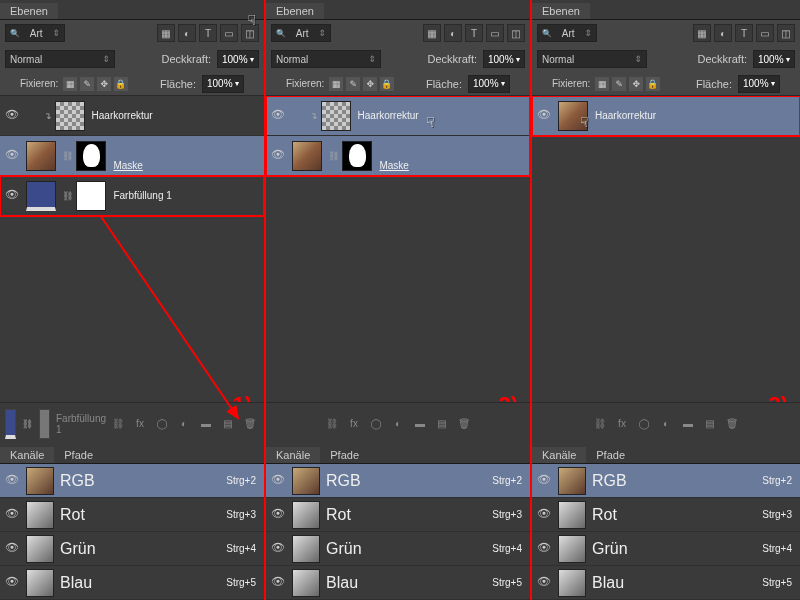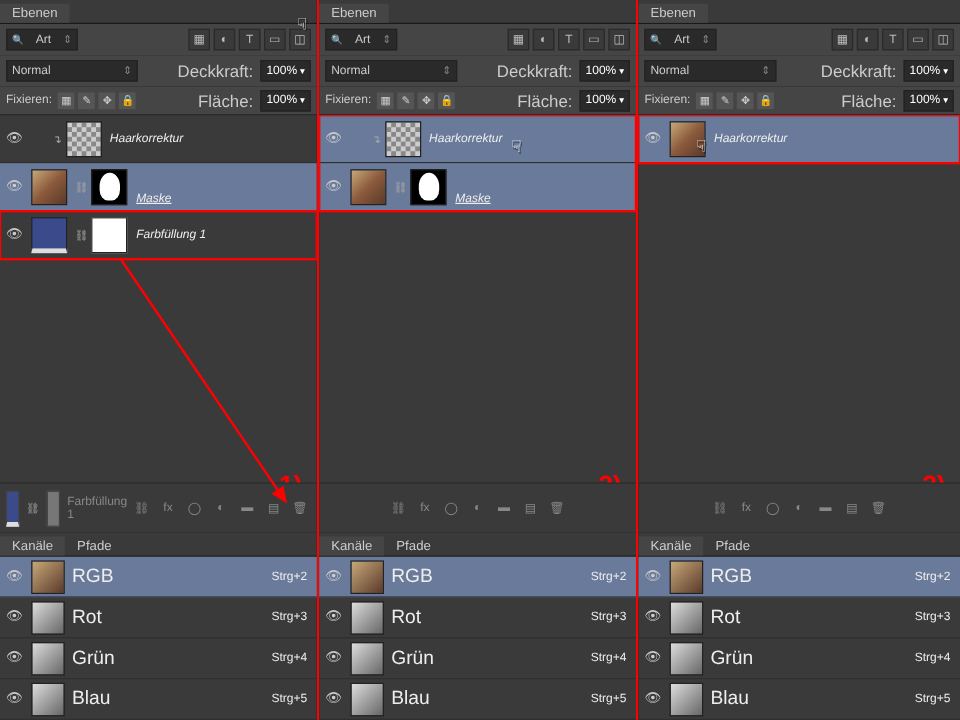--- a/index.html
+++ b/index.html
@@ -7,40 +7,40 @@
   .col { width: 266px; border-right: 2px solid #ff0000; display: flex; flex-direction: column; position: relative; }
   .col:last-child { border-right: none; width: 268px; }
   .tab-header { background: #3a3a3a; display: flex; height: 20px; border-bottom: 1px solid #1a1a1a; align-items: flex-end; }
   .tab { padding: 2px 10px; color: #ccc; font-size: 11px; cursor: pointer; }
   .tab.active { background: #454545; }
   .toolbar-row { background: #454545; display: flex; align-items: center; padding: 3px 5px; height: 26px; gap: 3px; }
   .select-box { background: #2a2a2a; color: #ccc; font-size: 10px; padding: 2px 4px; border: 1px solid #222; display: flex; align-items: center; justify-content: space-between; min-width: 60px; height: 18px; }
   .select-box.wide { flex: 1; max-width: 110px; }
   .dropdown-arrow { font-size: 9px; color: #888; }
   .icon-btn { width: 18px; height: 18px; background: #3a3a3a; color: #bbb; font-size: 10px; display: flex; align-items: center; justify-content: center; cursor: pointer; border: 1px solid #2a2a2a; }
-  .label { color: #ccc; font-size: 14px; margin-left: auto; margin-right: 3px; }
+  .label { color: #ccc; font-size: 11px; margin-left: auto; margin-right: 3px; }
   .spinner { background: #2a2a2a; color: #fff; font-size: 10px; padding: 2px 4px; border: 1px solid #222; width: 42px; height: 18px; text-align: center; display: flex; align-items: center; justify-content: space-between; }
-  .lock-row { background: #454545; display: flex; align-items: center; padding: 3px 5px; height: 24px; gap: 3px; border-bottom: 1px solid #2a2a2a; }
+  .lock-row { background: #454545; display: flex; align-items: center; padding: 3px 20px; height: 24px; gap: 3px; border-bottom: 1px solid #2a2a2a; }
   .lock-label { color: #ccc; font-size: 10px; margin-right: 2px; }
   .mini-icon { width: 14px; height: 14px; background: #555; color: #ccc; font-size: 9px; display: flex; align-items: center; justify-content: center; cursor: pointer; }
   .layers-area { flex: 1; background: #3a3a3a; overflow: hidden; position: relative; }
   .layer { display: flex; align-items: center; height: 40px; border-bottom: 1px solid #2f2f2f; padding: 0 4px; }
   .layer.selected { background: #6a7a9a; }
   .layer.hl { outline: 2px solid #ff0000; outline-offset: -1px; }
   .eye { width: 16px; height: 16px; margin-right: 6px; color: #ccc; font-size: 11px; text-align: center; cursor: pointer; }
   .indent { width: 18px; }
   .thumb { width: 30px; height: 30px; border: 1px solid #222; margin-right: 3px; flex-shrink: 0; }
   .thumb.checker { background: repeating-conic-gradient(#888 0 25%, #ccc 0 50%) 0 0/8px 8px; }
   .thumb.face { background: linear-gradient(135deg, #c8a878 0%, #8b5a3c 50%, #5a3a2a 100%); }
   .thumb.solid-blue { background: #3a4a8a; border-bottom: 4px solid #ddd; }
   .thumb.mask-white { background: #fff; }
   .thumb.mask-silhouette { background: #000; position: relative; overflow: hidden; }
   .thumb.mask-silhouette::after { content: ''; position: absolute; left: 20%; top: 10%; width: 60%; height: 80%; background: #fff; border-radius: 50% 50% 40% 40%; }
   .link-icon { color: #aaa; font-size: 9px; margin: 0 3px; }
-  .layer-label { color: #eee; font-size: 10px; margin-left: 4px; font-style: italic; }
+  .layer-label { color: #eee; font-size: 10px; margin-left: 4px; }
   .layer-label.mask { text-decoration: underline; margin-top: 19px; }
   .hl-group { outline: 2px solid #ff0000; outline-offset: -1px; }
   .step-num { position: absolute; right: 12px; top: 296px; color: #ff0000; font-size: 22px; font-weight: bold; }
   .bottom-layer-bar { background: #3a3a3a; height: 42px; display: flex; align-items: center; padding: 3px 5px; gap: 3px; border-top: 1px solid #2a2a2a; }
   .drag-thumb { width: 30px; height: 30px; border: 1px solid #444; }
   .drag-label { color: #888; font-size: 10px; margin-left: 3px; flex: 1; }
   .bottom-icons { display: flex; gap: 4px; margin-left: auto; }
   .bottom-icons.center { justify-content: center; width: 100%; }
   .b-icon { width: 18px; height: 18px; color: #888; font-size: 10px; display: flex; align-items: center; justify-content: center; cursor: pointer; }
   .channels { background: #3a3a3a; }

